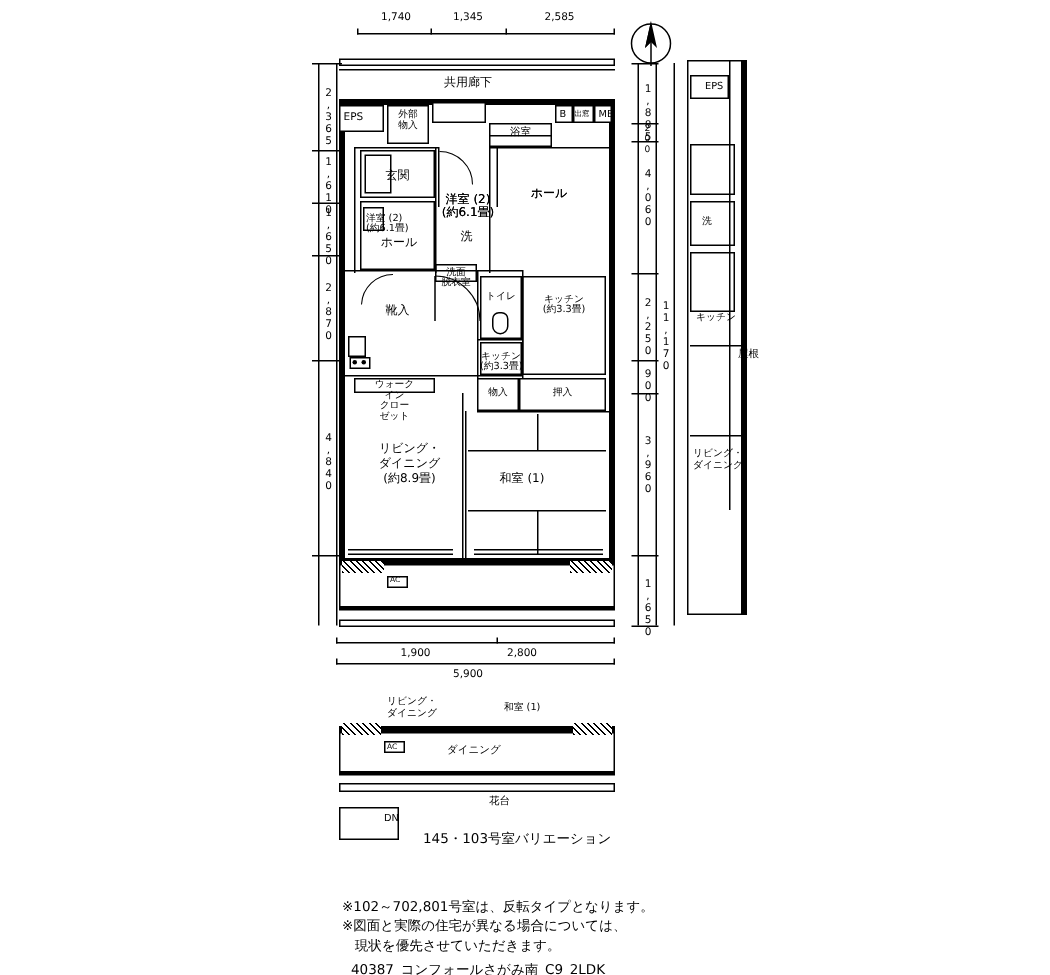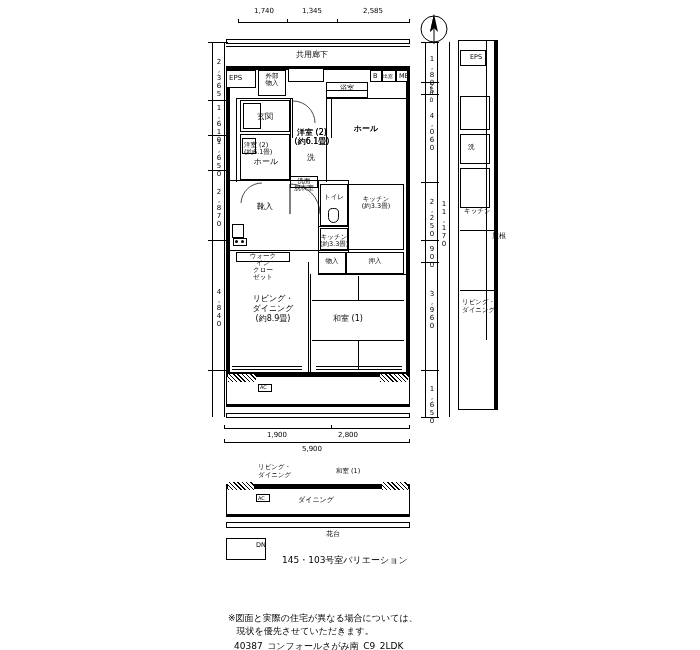--- a/index.html
+++ b/index.html
@@ -270,18 +270,19 @@
     <div class="abs t7 ctr" style="left:60px;top:34px;width:60px;">ダイニング</div>
     <div class="boxt" style="left:30px;top:32px;width:14px;height:8px;"></div>
     <div class="abs" style="left:32px;top:33px;font-size:5px;">AC</div>
     <div class="box" style="left:0px;top:60px;width:184px;height:6px;"></div>
     <div class="abs t7" style="left:100px;top:68px;">花台</div>
     <div class="box" style="left:0px;top:76px;width:40px;height:22px;"></div>
     <div class="abs t6" style="left:30px;top:80px;">DN</div>
   </div>
   <div class="abs t9" style="left:282px;top:555px;">145・103号室バリエーション</div>
 
+  <div class="abs note" style="left:228px;top:599px;">※102～702,801号室は、反転タイプとなります。</div>
   <div class="abs note" style="left:228px;top:625px;">   現状を優先させていただきます。</div>
   <div class="abs note" style="left:228px;top:612px;">※図面と実際の住宅が異なる場合については、</div>
 
   <div class="abs footer" style="left:234px;top:640px;">40387_コンフォールさがみ南_C9_2LDK</div>
 
 </div>
 
 </body></html>

